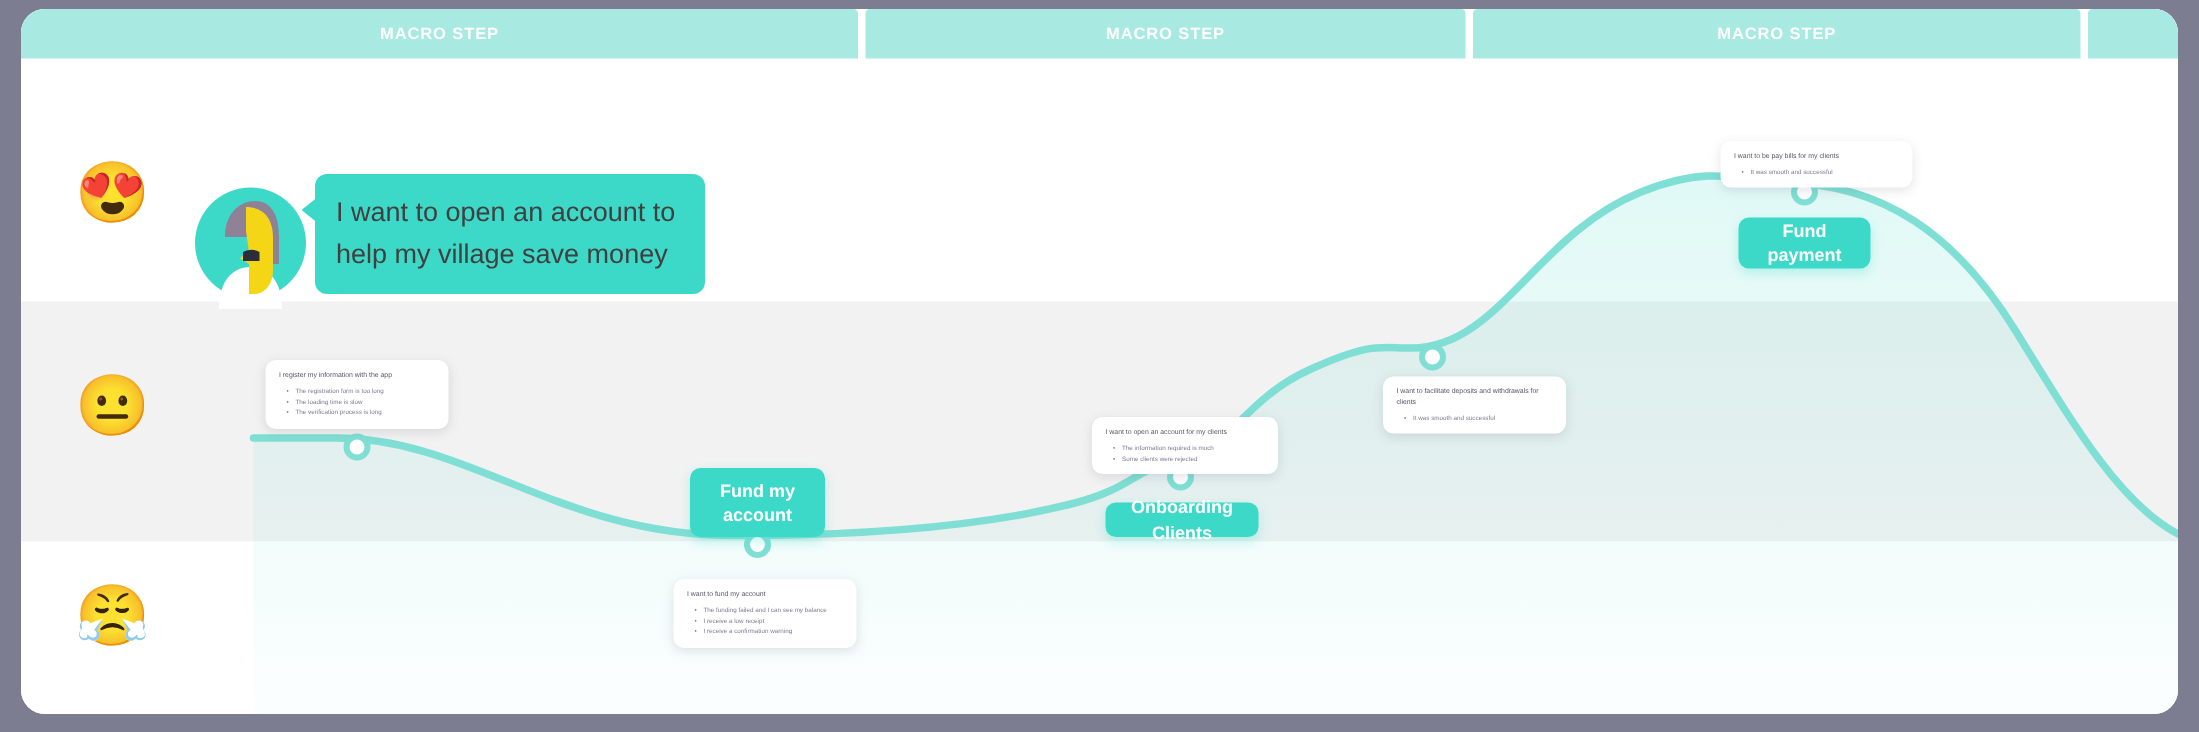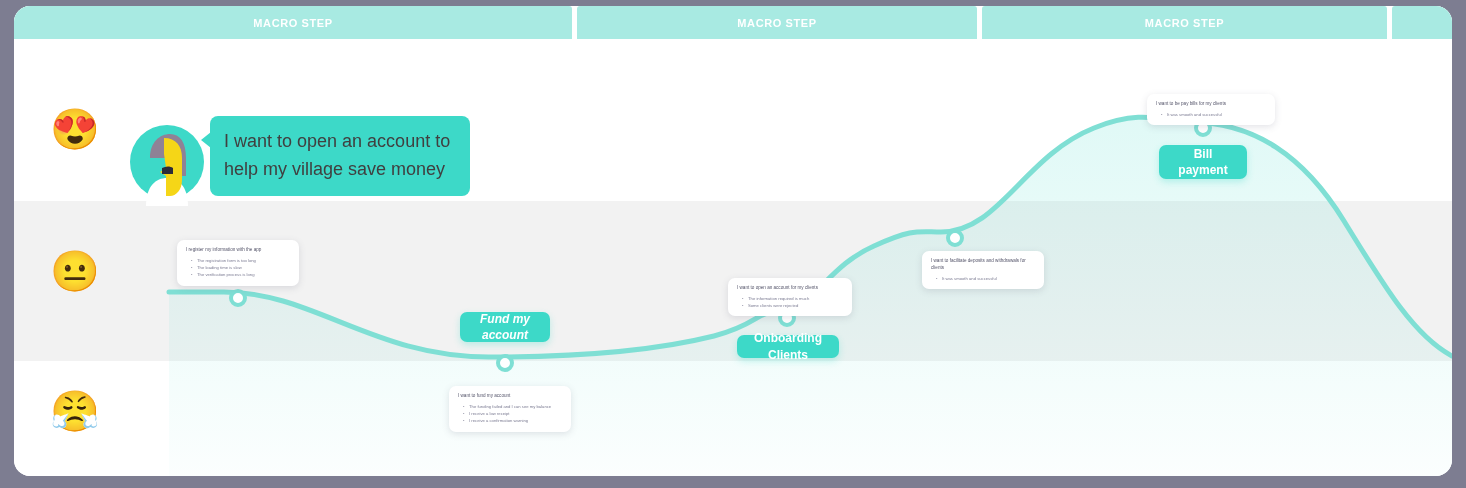--- a/index.html
+++ b/index.html
@@ -159,28 +159,28 @@
     <path d="M20,82 C20,62 30,54 41,54 C52,54 62,62 62,82 Z" fill="#ffffff"></path>
     <path d="M24,34 C24,18 34,10 44,10 C54,10 60,18 60,34 L60,52 L52,52 L52,34 Z" fill="#8f8296"></path>
     <path d="M38,14 C50,14 56,22 56,34 L56,56 C56,66 50,72 44,72 L40,72 L40,52 L34,48 L40,44 L38,30 Z" fill="#f5d617"></path>
     <path d="M36,44 C40,42 44,42 47,44 L47,50 L36,50 Z" fill="#2c2c3a"></path>
   </svg>
 
   <div id="speech">
     <span>I want to open an account to help my village save money</span>
   </div>
 
-  <div class="pill" style="left:446px;top:306px;width:90px;height:30px;font-style:italic;">
+  <div class="pill" style="left:446px;top:306px;width:90px;height:46px;">
       <span>Fund my account</span>
     </div>
   <div class="pill" style="left:723px;top:329px;width:102px;height:23px;justify-content:flex-end;">
       <span>Onboarding Clients</span>
     </div>
   <div class="pill" style="left:1145px;top:139px;width:88px;height:34px;">
-      <span>Bill payment</span>
+      <span>Fund payment</span>
     </div>
 
   <div class="note" style="left:163px;top:234px;width:122px;">
     <p class="nt">I register my information with the app</p>
     <ul>
       <li>The registration form is too long</li>
       <li>The loading time is slow</li>
       <li>The verification process is long</li>
     </ul>
   </div>

